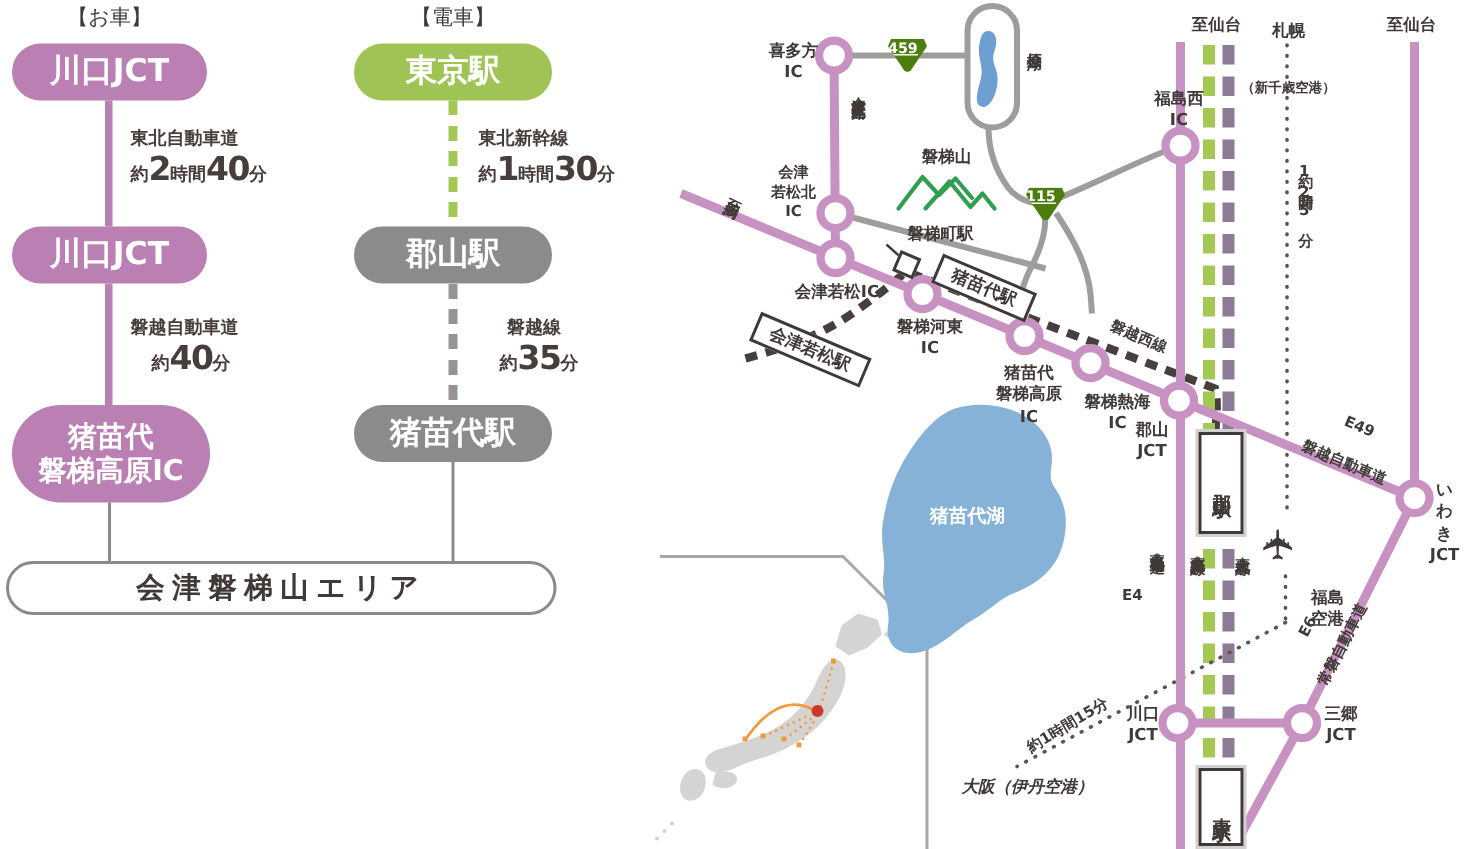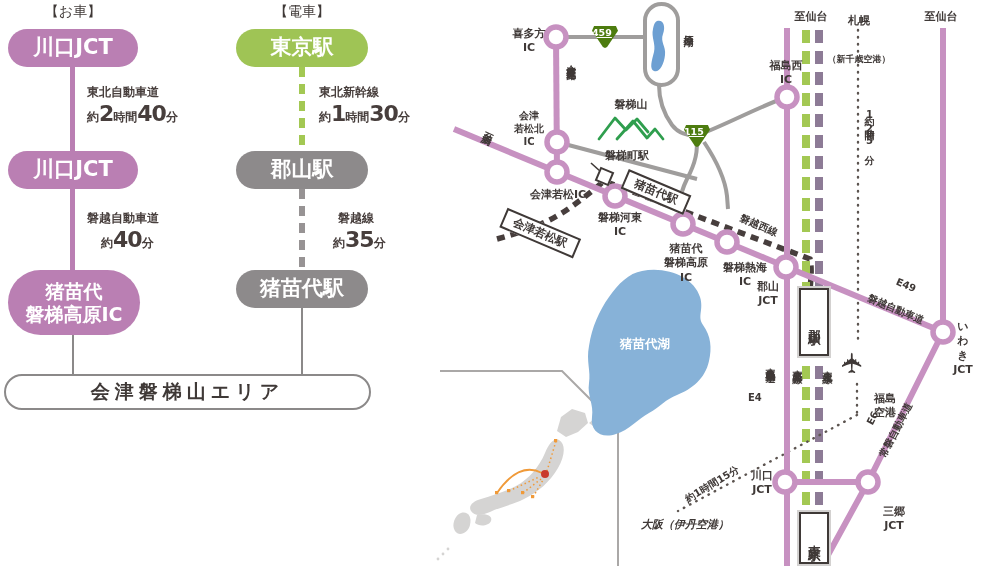--- a/index.html
+++ b/index.html
@@ -202,21 +202,21 @@
   <div class="lbl ctr f105" style="left:745px;top:261px;">磐梯熱海
 IC</div>
   <div class="lbl f10 rotc" style="left:759px;top:225px;transform:translate(-50%,-50%) rotate(23deg);">磐越西線</div>
   <div class="lbl ctr f105" style="left:768px;top:280px;">郡山
 JCT</div>
   <div class="stabox sta-v" style="left:799px;top:288px;width:26px;height:64px;">郡山駅</div>
   <div class="lbl ctr f105" style="left:786px;top:59px;">福島西
 IC</div>
   <div class="lbl ctr f105" style="left:762px;top:469px;">川口
 JCT</div>
-  <div class="lbl ctr f105" style="left:894px;top:469px;margin-top:36px;">三郷
+  <div class="lbl ctr f105" style="left:894px;top:469px;">三郷
 JCT</div>
   <div class="lbl ctr f105" style="left:963px;top:320px;">いわき
 JCT</div>
 
   <div class="lbl f10 rotc" style="left:901px;top:297px;transform:translate(-50%,-50%) rotate(23deg);">
     <div>E49</div>
     <div>磐越自動車道</div>
   </div>
   <div class="lbl f10 rotc" style="left:884px;top:424px;transform:translate(-50%,-50%) rotate(-63deg);">
     <div>E6</div>

